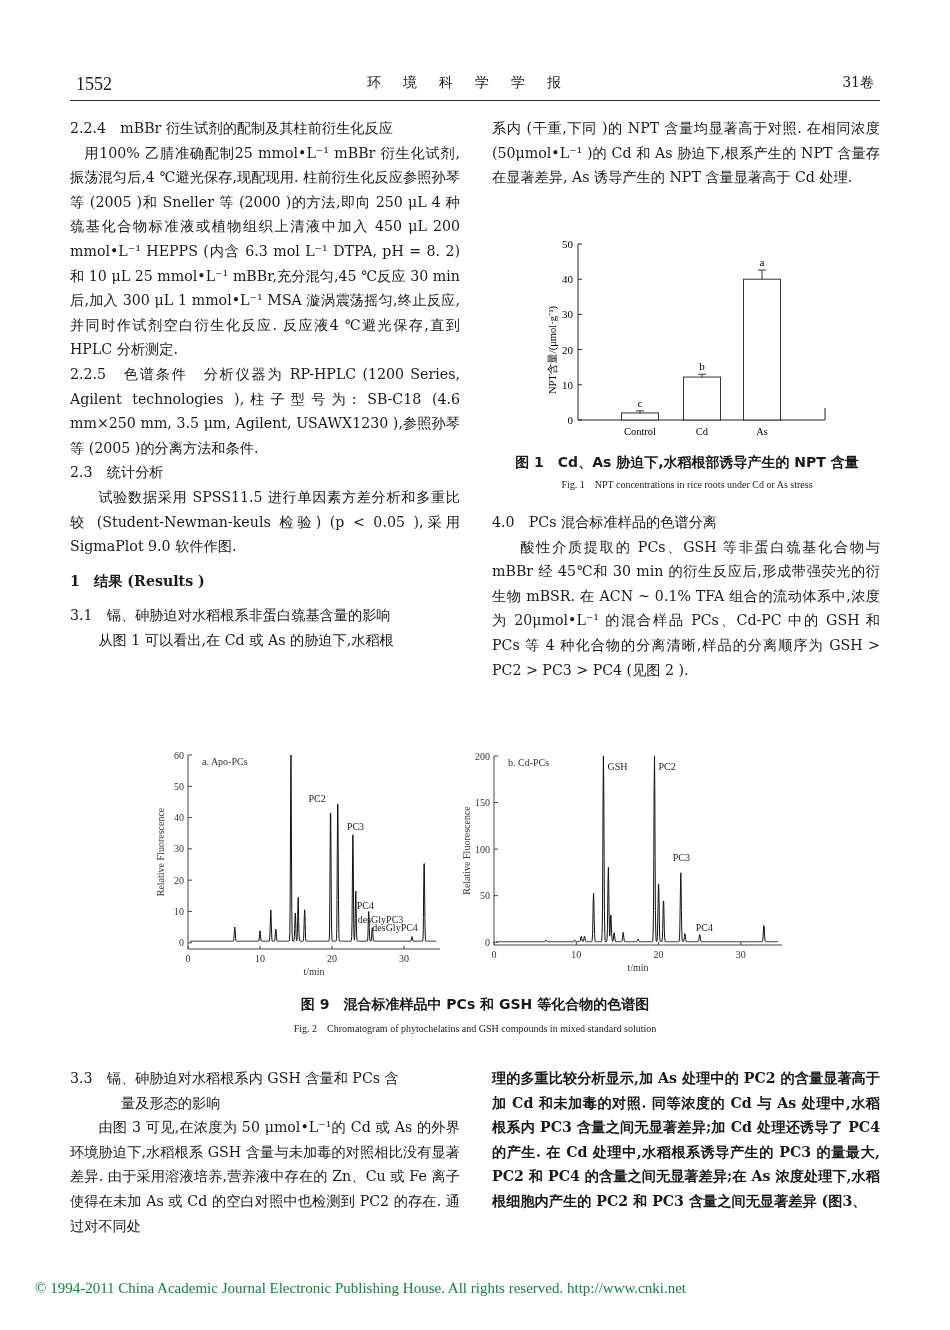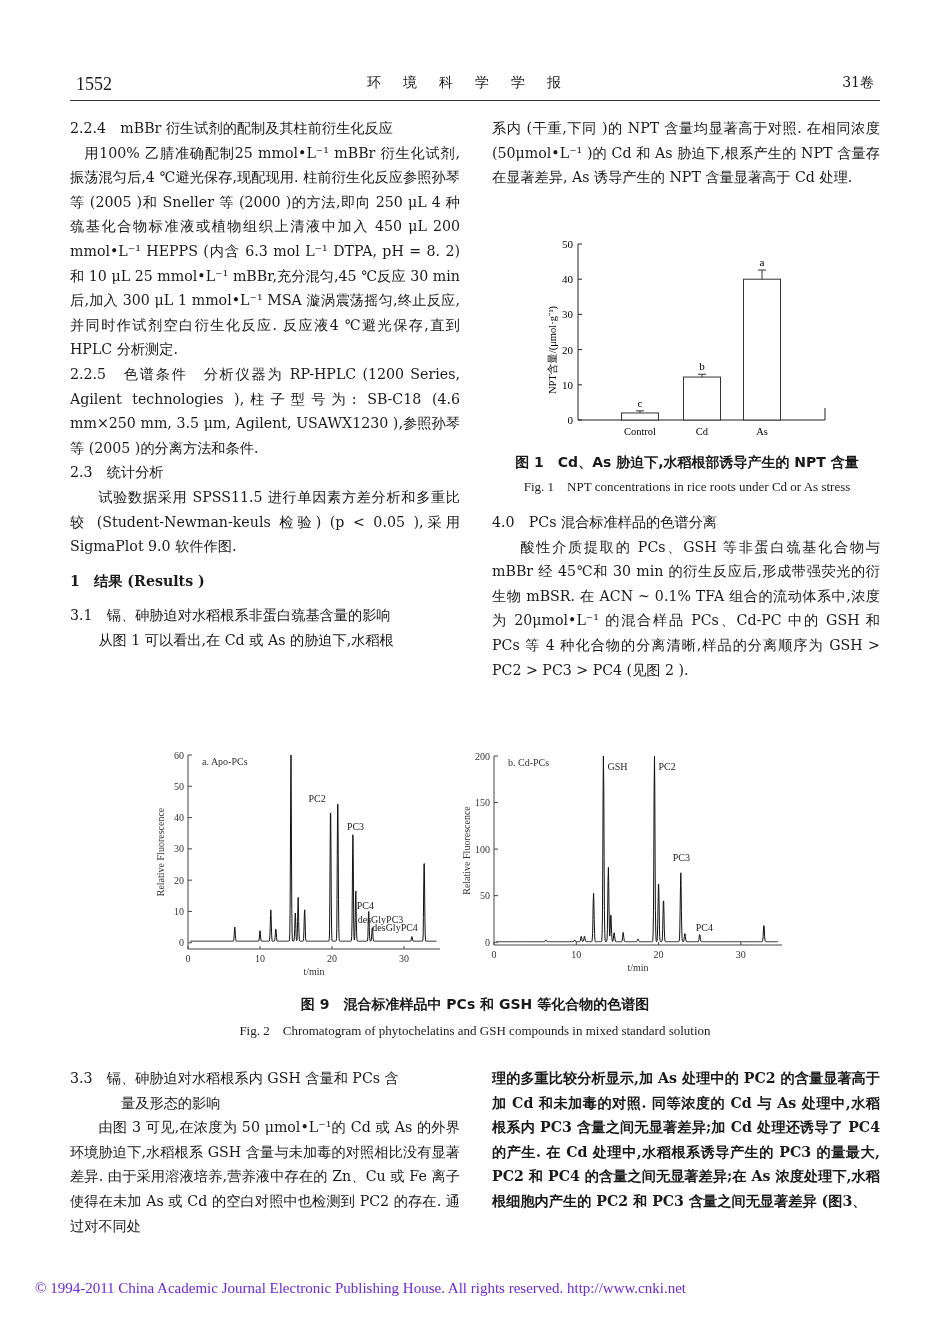--- a/index.html
+++ b/index.html
@@ -9,22 +9,22 @@
             border-bottom: 1.5px solid #333; }
   .header .pg { position: absolute; left: 6px; top: 4px; font-size: 18px; font-family: "Liberation Serif", serif; }
   .header .jn { position: absolute; left: 0; right: 0; top: 4px; text-align: center; font-size: 14px; letter-spacing: 22px; }
   .header .vol { position: absolute; right: 6px; top: 4px; font-size: 14px; }
   .col { position: absolute; font-size: 14.2px; line-height: 24.6px; text-align: justify; }
   .col p { margin: 0; }
   .ind { text-indent: 2em; }
   .ind1 { text-indent: 1em; }
   .bold { font-weight: bold; }
   .fig-cap-cn { font-family: "DejaVu Sans", sans-serif; font-size: 14px; font-weight: bold; text-align: center; }
-  .fig-cap-en { font-family: "Liberation Serif", serif; font-size: 13px; text-align: center; }
-  .footer { position: absolute; left: 35px; top: 1280px; font-size: 15px; color: #6d28d9;
+  .fig-cap-en { font-family: "Liberation Serif", serif; font-size: 10px; text-align: center; }
+  .footer { position: absolute; left: 35px; top: 1280px; font-size: 15px; color: #15803d;
             font-family: "Liberation Serif", serif; }
   svg text { font-family: "Liberation Serif", serif; }
 </style>
 </head>
 <body>
 
 <div class="header">
   <span class="pg">1552</span>
   <span class="jn">环境科学学报</span>
   <span class="vol">31卷</span>

